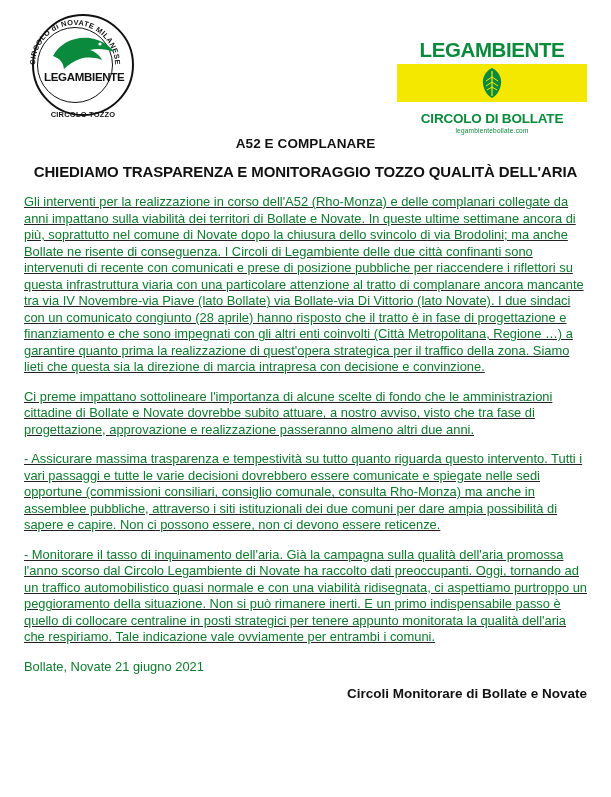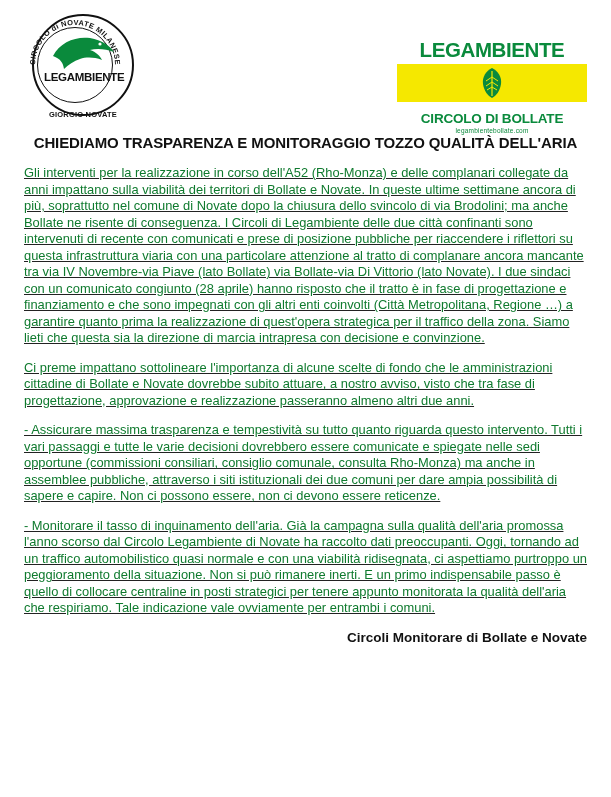--- a/index.html
+++ b/index.html
@@ -201,42 +201,44 @@
           <textPath href="#arcTop" startOffset="50%" text-anchor="middle">CIRCOLO di NOVATE MILANESE</textPath>
         </text>
       </svg>
       <div class="bird-wrap">
         <svg viewBox="0 0 66 34" width="66" height="34">
           <path d="M3,20 C10,6 26,0 40,2 C52,4 60,10 64,16 C56,13 47,12 40,14 C46,16 50,20 52,24 C44,21 36,21 30,23 C24,25 18,29 14,33 C13,27 11,23 3,20 Z" fill="#0a8a3c"></path>
           <circle cx="50" cy="8" r="1.6" fill="#fff"></circle>
         </svg>
       </div>
       <div class="legam-left">LEGAMBIENTE</div>
-      <div class="tozzo">GIORGIO NOVATE</div>
+      <div class="tozzo">CIRCOLO TOZZO</div>
     </div>
 
     <div class="logo-right">
       <div class="legam-right">LEGAMBIENTE</div>
       <div class="yellow-box">
         <svg width="34" height="32" viewBox="0 0 34 32">
           <path d="M17,1 C23,4 27,10 26,17 C25,24 21,29 17,31 C13,29 9,24 8,17 C7,10 11,4 17,1 Z" fill="#0a8a3c"></path>
           <path d="M17,4 L17,29" stroke="#f5e800" stroke-width="1.2"></path>
           <path d="M17,10 L11,14 M17,15 L11,19 M17,20 L12,23 M17,10 L23,14 M17,15 L23,19 M17,20 L22,23" stroke="#f5e800" stroke-width="1"></path>
         </svg>
       </div>
       <div class="circolo-line">CIRCOLO DI BOLLATE</div>
       <div class="url-line">legambientebollate.com</div>
     </div>
 
   </div>
 
+  <div class="title1">A52 E COMPLANARE</div>
   <div class="title2">CHIEDIAMO TRASPARENZA E MONITORAGGIO TOZZO QUALITÀ DELL'ARIA</div>
 
   <div class="body-text">
     <p class="green">Gli interventi per la realizzazione in corso dell'A52 (Rho-Monza) e delle complanari collegate da anni impattano sulla viabilità dei territori di Bollate e Novate. In queste ultime settimane ancora di più, soprattutto nel comune di Novate dopo la chiusura dello svincolo di via Brodolini; ma anche Bollate ne risente di conseguenza. I Circoli di Legambiente delle due città confinanti sono intervenuti di recente con comunicati e prese di posizione pubbliche per riaccendere i riflettori su questa infrastruttura viaria con una particolare attenzione al tratto di complanare ancora mancante tra via IV Novembre-via Piave (lato Bollate) via Bollate-via Di Vittorio (lato Novate). I due sindaci con un comunicato congiunto (28 aprile) hanno risposto che il tratto è in fase di progettazione e finanziamento e che sono impegnati con gli altri enti coinvolti (Città Metropolitana, Regione …) a garantire quanto prima la realizzazione di quest'opera strategica per il traffico della zona. Siamo lieti che questa sia la direzione di marcia intrapresa con decisione e convinzione.</p>
     <p class="green">Ci preme impattano sottolineare l'importanza di alcune scelte di fondo che le amministrazioni cittadine di Bollate e Novate dovrebbe subito attuare, a nostro avviso, visto che tra fase di progettazione, approvazione e realizzazione passeranno almeno altri due anni.</p>
     <p class="green">- Assicurare massima trasparenza e tempestività su tutto quanto riguarda questo intervento. Tutti i vari passaggi e tutte le varie decisioni dovrebbero essere comunicate e spiegate nelle sedi opportune (commissioni consiliari, consiglio comunale, consulta Rho-Monza) ma anche in assemblee pubbliche, attraverso i siti istituzionali dei due comuni per dare ampia possibilità di sapere e capire. Non ci possono essere, non ci devono essere reticenze.</p>
     <p class="green">- Monitorare il tasso di inquinamento dell'aria. Già la campagna sulla qualità dell'aria promossa l'anno scorso dal Circolo Legambiente di Novate ha raccolto dati preoccupanti. Oggi, tornando ad un traffico automobilistico quasi normale e con una viabilità ridisegnata, ci aspettiamo purtroppo un peggioramento della situazione. Non si può rimanere inerti. E un primo indispensabile passo è quello di collocare centraline in posti strategici per tenere appunto monitorata la qualità dell'aria che respiriamo. Tale indicazione vale ovviamente per entrambi i comuni.</p>
   </div>
 
+  <div class="footer">Bollate, Novate 21 giugno 2021</div>
   <div class="signature">Circoli Monitorare di Bollate e Novate</div>
 
 </div>
 
 </body></html>

